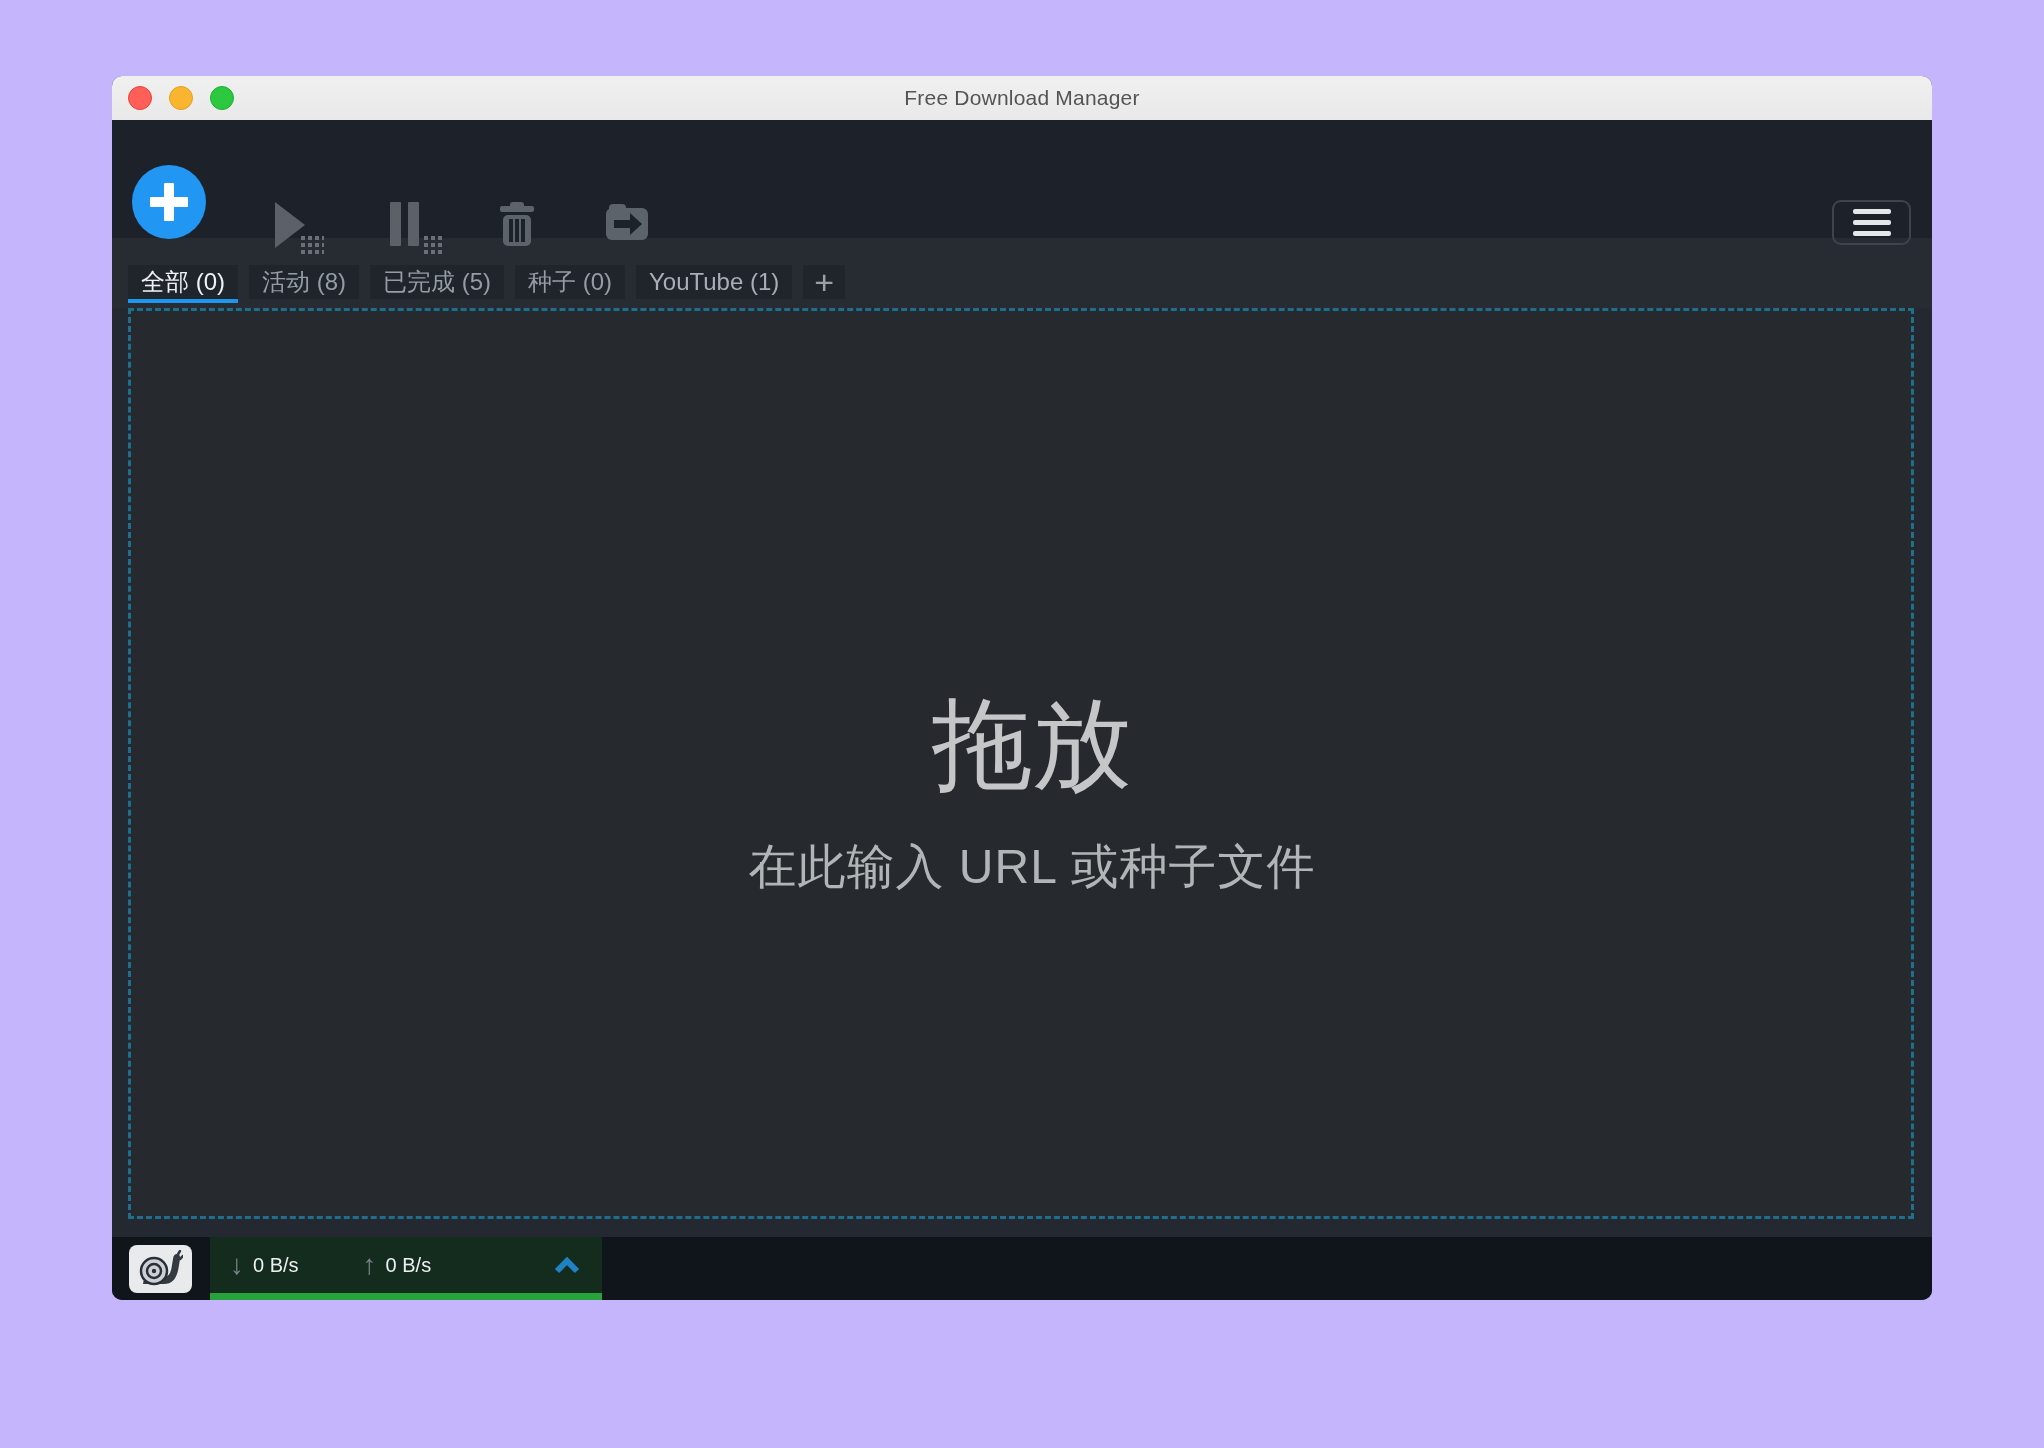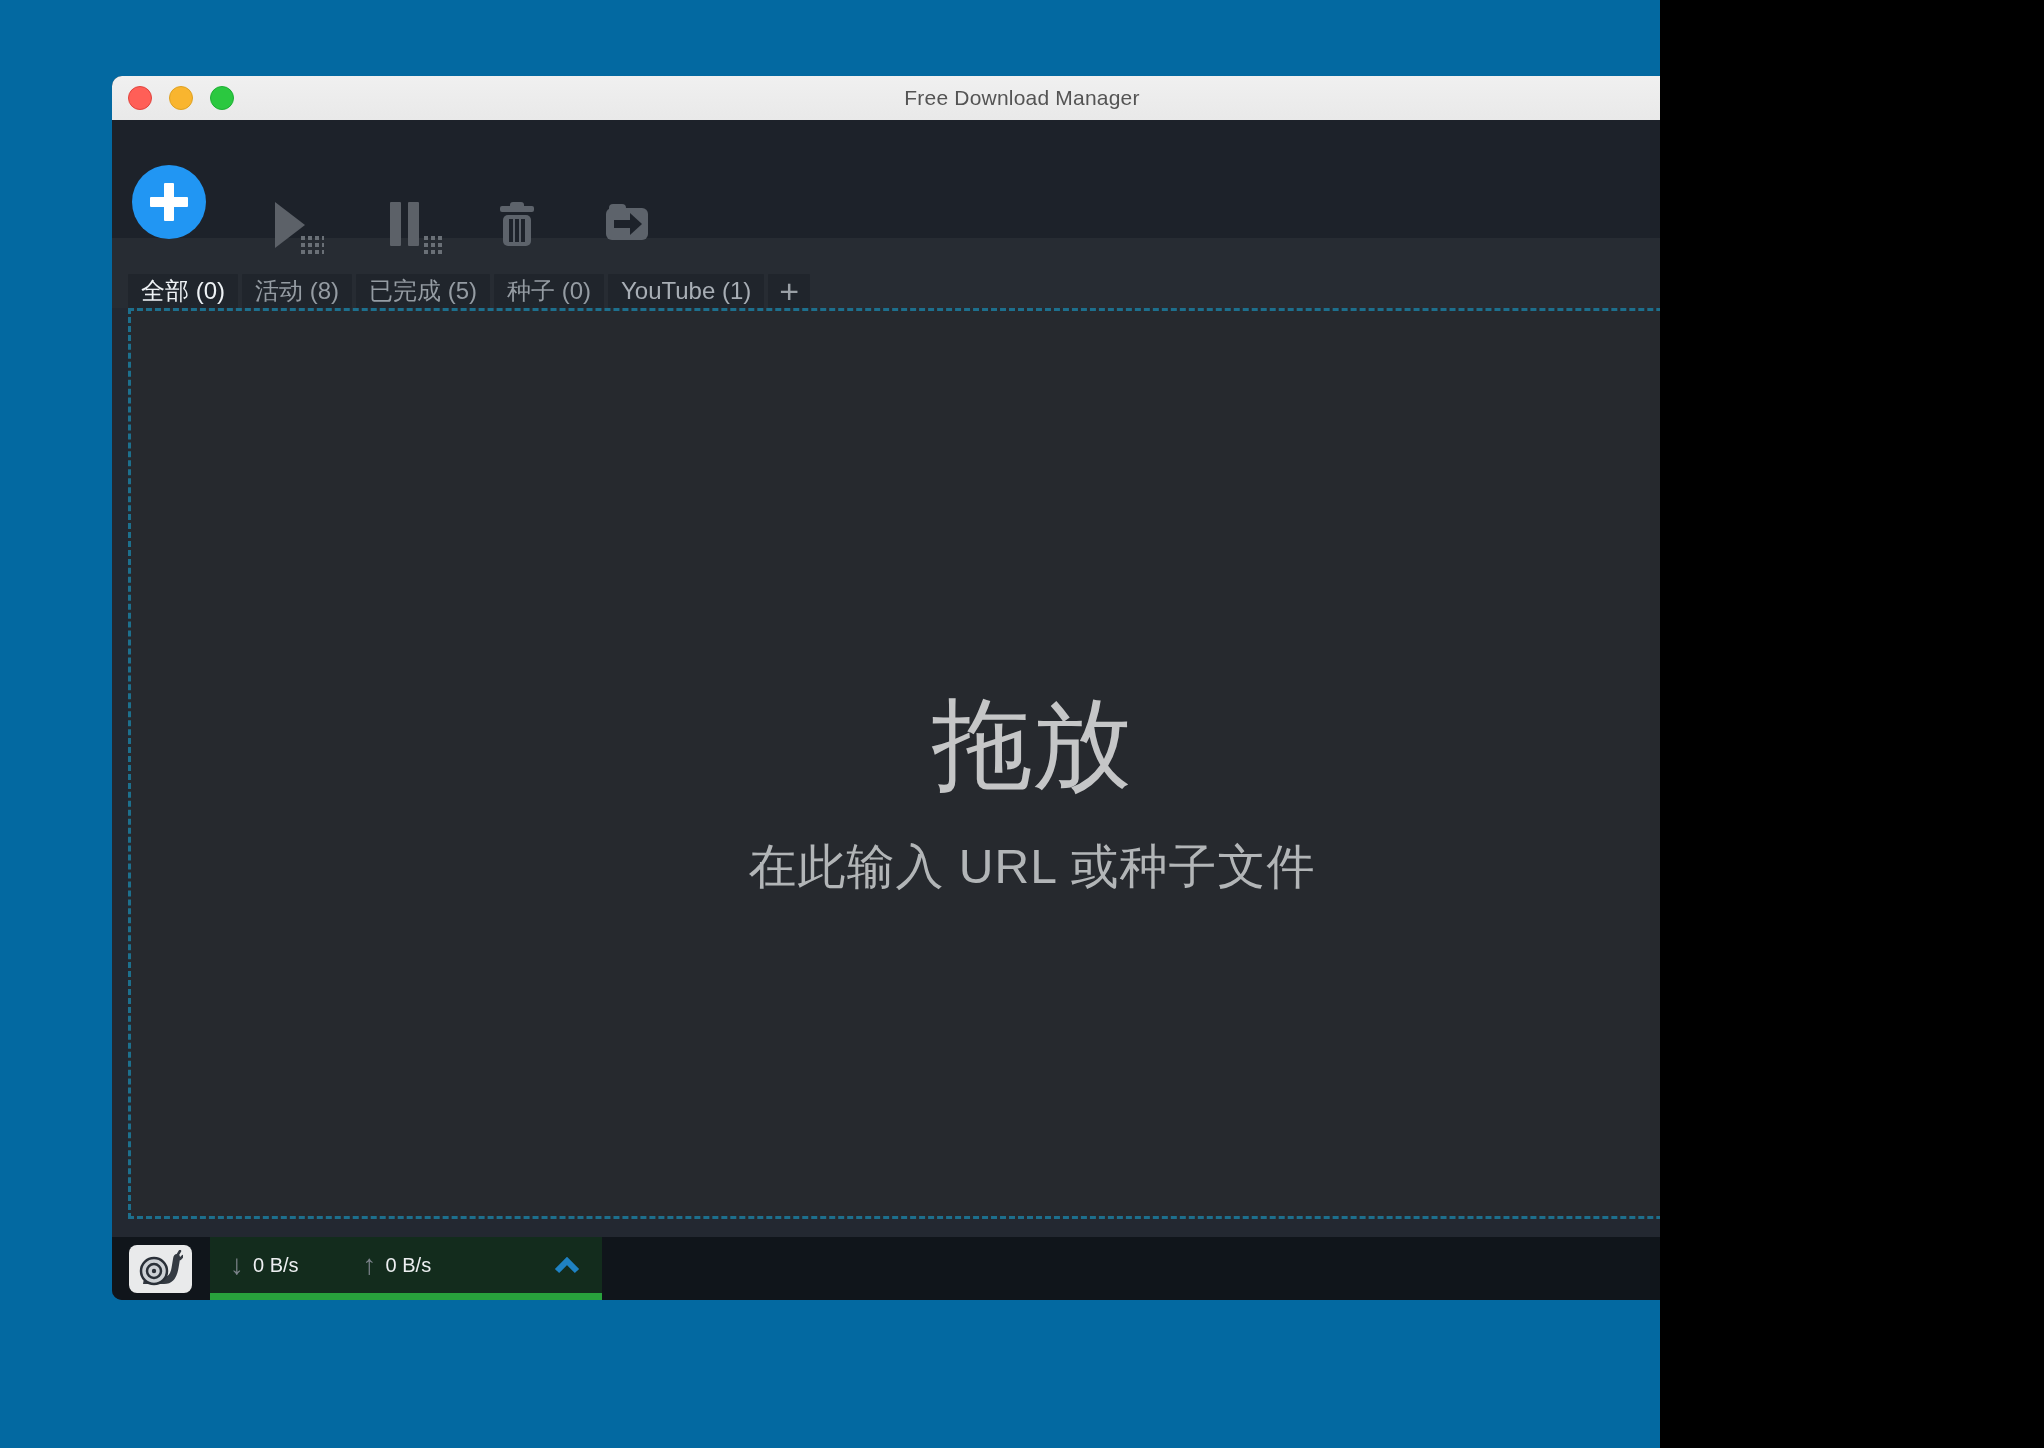--- a/index.html
+++ b/index.html
@@ -1,18 +1,18 @@
 <!DOCTYPE html>
 <html style="--accent-blue: #2196f3; --tab-underline: #1e96f0; --dash-border: #1d6f8d; --panel-green: #132c1d; --green-bar: #28a23c; --chevron-blue: #1f82c3; --titlebar-bg: #ececec;"><head>
 <meta charset="utf-8">
 <style>
   * { margin:0; padding:0; box-sizing:border-box; }
   html,body { background:#000; }
   body { font-family:"Liberation Sans", sans-serif; }
-  .screen { position:relative; width:1660px; height:1448px; background:#0369a1; overflow:hidden; }
+  .screen { position:relative; width:2044px; height:1448px; background:#c4b5fd; overflow:hidden; }
 
   .window {
     position:absolute; left:112px; top:76px; width:1820px; height:1224px;
     background:#232831; border-radius:10px; overflow:hidden;
     display:flex; flex-direction:column;
   }
 
   
   .titlebar {
     position:relative; height:44px; flex:0 0 44px;
@@ -56,21 +56,21 @@
   .menu-btn {
     position:absolute; left:1720px; top:80px; width:79px; height:45px;
     border:2px solid #3d444d; border-radius:9px; background:transparent; cursor:pointer;
     display:flex; flex-direction:column; align-items:center; justify-content:center; gap:6px;
   }
   .menu-btn .bar { width:38px; height:5px; background:#e4e7e9; border-radius:2px; }
 
   
   .tabbar {
     height:70px; flex:0 0 70px; background:#272c33;
-    display:flex; align-items:flex-end; padding:18px 0 0 16px; gap:4px;
+    display:flex; align-items:center; padding:18px 0 0 16px; gap:11px;
   }
   .tab {
     position:relative; height:34px; padding:0 13px; background:#20252c; border-radius:1px;
     display:flex; align-items:center; font-size:24px; color:#959ca3; cursor:pointer; white-space:nowrap;
   }
   .tab.youtube { color:#a8aeb5; }
   .tab.active { color:#eef2f5; }
   .tab.active::after {
     content:""; position:absolute; left:0; right:0; bottom:-4px; height:4px;
     background:var(--tab-underline,#1e96f0);

